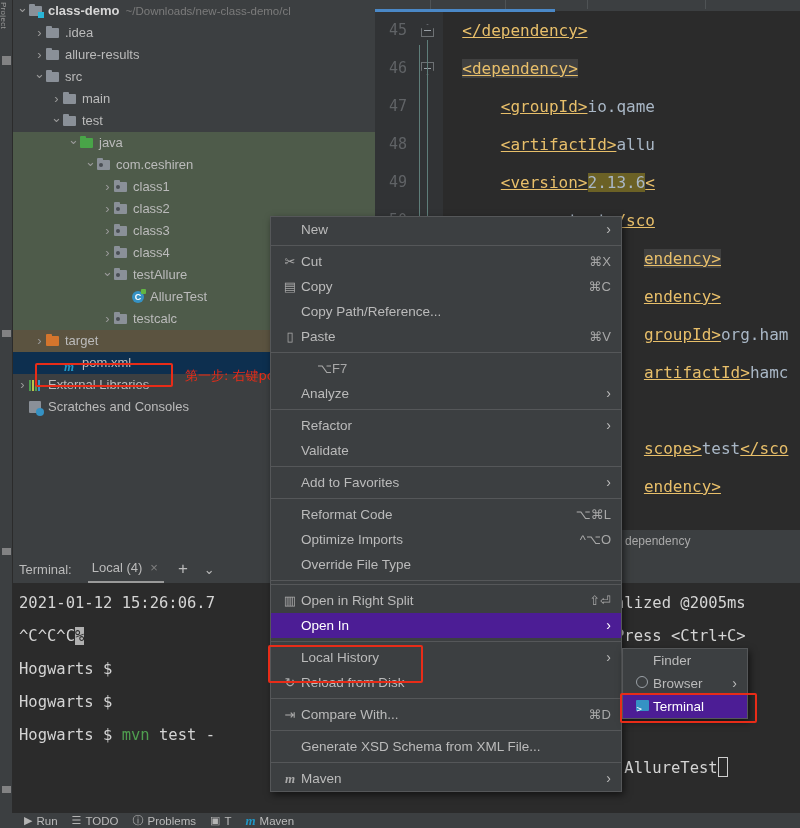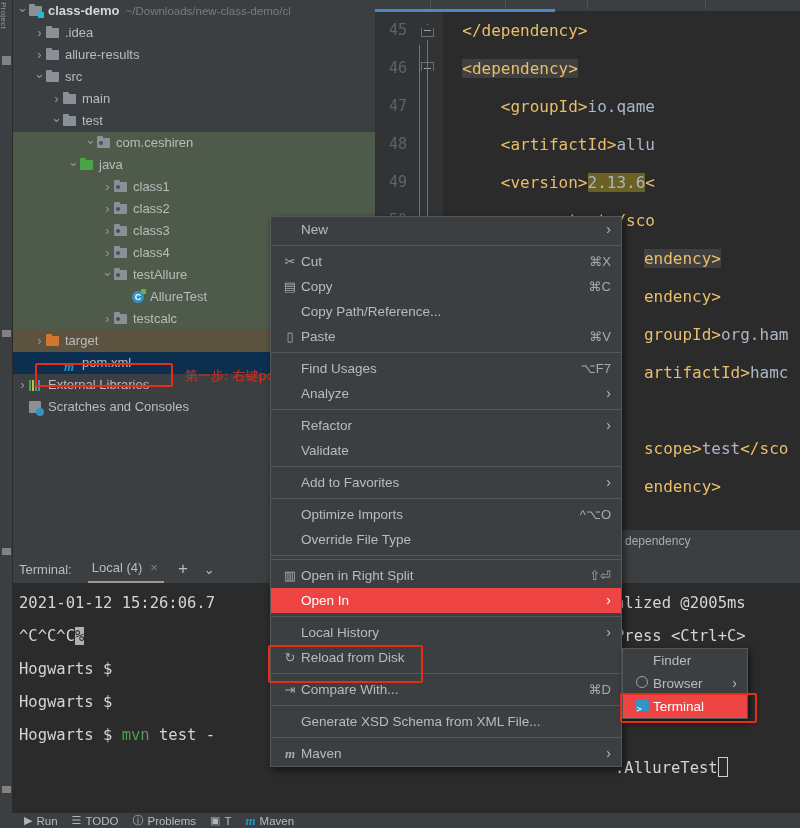--- a/index.html
+++ b/index.html
@@ -128,21 +128,21 @@
   .foldmark.up   { clip-path: polygon(0 35%,50% 0,100% 35%,100% 100%,0 100%); }
   .foldmark.down { clip-path: polygon(0 0,100% 0,100% 65%,50% 100%,0 65%); }
   .foldmark::after {
     content: ""; position: absolute; left: 2px; top: 5px; width: 7px; height: 1px; background: #9aa0a6;
   }
   .codearea {
     position: absolute; left: 68px; top: 12px; right: 0; height: 518px;
     font-family: "DejaVu Sans Mono", monospace; font-size: 16px;
   }
   .cl { position: absolute; left: 0; white-space: pre; height: 38px; line-height: 38px; }
-  .tg { color: #e8bf6a; }
+  .tg { color: #e8bf6a; text-decoration: underline; }
   .tx { color: #a9b7c6; }
   .hl-tag { background: #404040; }
   .hl-val { background: #6b6125; }
   .breadcrumb {
     position: absolute; left: 375px; top: 530px; width: 425px; height: 22px;
     background: #3c3f41; color: #a9a9a9; font-size: 12px; line-height: 22px;
     padding-left: 4px; white-space: nowrap; overflow: hidden;
   }
   .bc-sep { color: #787878; margin: 0 5px; }
 
@@ -197,21 +197,21 @@
     z-index: 40;
   }
   .mi {
     position: relative; height: 25px; line-height: 25px;
     display: flex; align-items: center; padding: 0 10px 0 8px;
   }
   .mi .micon { width: 22px; flex: 0 0 22px; text-align: center; color: #a9a9a9; font-size: 13px; }
   .mi .mlbl { flex: 1 1 auto; white-space: nowrap; }
   .mi .mkey { color: #a8a8a8; font-size: 13px; margin-left: 16px; white-space: nowrap; }
   .mi .marrow { color: #bbbbbb; font-size: 14px; margin-left: 10px; }
-  .mi.sel { background: #ef4444; color: #ffffff; }
+  .mi.sel { background: #4c1d95; color: #ffffff; }
   .mi.sel .marrow { color: #ffffff; }
   .msep { height: 1px; background: #555759; margin: 3px 0; }
 
   .submenu {
     position: absolute; left: 622px; top: 648px; width: 126px;
     background: #3c3f41; border: 1px solid #555759;
     box-shadow: 2px 3px 7px rgba(0,0,0,.55); color: #bbbbbb; font-size: 13.5px;
     z-index: 50;
   }
   .submenu .mi { height: 23px; line-height: 23px; }
@@ -292,36 +292,36 @@
         <div class="row ">
           <span style="display:inline-block;width:38px;flex:0 0 38px"></span>
           <span class="arrow o"></span>
           <span class="ico">
             <span class="f-tab"></span>
             <span class="f-grey"></span>
           </span>
           <span class="lbl">test</span>
         </div>
         <div class="row greenbg">
+          <span style="display:inline-block;width:55px;flex:0 0 55px"></span>
+          <span class="arrow o"></span>
+          <span class="ico">
+            <span class="f-tab green"></span>
+            <span class="f-green"></span>
+          </span>
+          <span class="lbl">java</span>
+        </div>
+        <div class="row greenbg">
           <span style="display:inline-block;width:72px;flex:0 0 72px"></span>
           <span class="arrow o"></span>
           <span class="ico">
             <span class="f-tab"></span>
             <span class="f-pkg"></span>
           </span>
           <span class="lbl">com.ceshiren</span>
-        </div>
-        <div class="row greenbg">
-          <span style="display:inline-block;width:55px;flex:0 0 55px"></span>
-          <span class="arrow o"></span>
-          <span class="ico">
-            <span class="f-tab green"></span>
-            <span class="f-green"></span>
-          </span>
-          <span class="lbl">java</span>
         </div>
         <div class="row greenbg">
           <span style="display:inline-block;width:89px;flex:0 0 89px"></span>
           <span class="arrow e"></span>
           <span class="ico">
             <span class="f-tab"></span>
             <span class="f-pkg"></span>
           </span>
           <span class="lbl">class1</span>
         </div>
@@ -530,21 +530,20 @@
         <span class="mlbl">Copy Path/Reference...</span>
       </div>
       <div class="mi">
         <span class="micon">▯</span>
         <span class="mlbl">Paste</span>
         <span class="mkey">⌘V</span>
       </div>
       <div class="msep"></div>
       <div class="mi">
         <span class="micon"></span>
-        <span class="mlbl">Find Usages</span>
         <span class="mkey">⌥F7</span>
       </div>
       <div class="mi">
         <span class="micon"></span>
         <span class="mlbl">Analyze</span>
         <span class="marrow">›</span>
       </div>
       <div class="msep"></div>
       <div class="mi">
         <span class="micon"></span>
@@ -555,20 +554,25 @@
         <span class="micon"></span>
         <span class="mlbl">Validate</span>
       </div>
       <div class="msep"></div>
       <div class="mi">
         <span class="micon"></span>
         <span class="mlbl">Add to Favorites</span>
         <span class="marrow">›</span>
       </div>
       <div class="msep"></div>
+      <div class="mi">
+        <span class="micon"></span>
+        <span class="mlbl">Reformat Code</span>
+        <span class="mkey">⌥⌘L</span>
+      </div>
       <div class="mi">
         <span class="micon"></span>
         <span class="mlbl">Optimize Imports</span>
         <span class="mkey">^⌥O</span>
       </div>
       <div class="mi">
         <span class="micon"></span>
         <span class="mlbl">Override File Type</span>
       </div>
       <div class="msep"></div>

